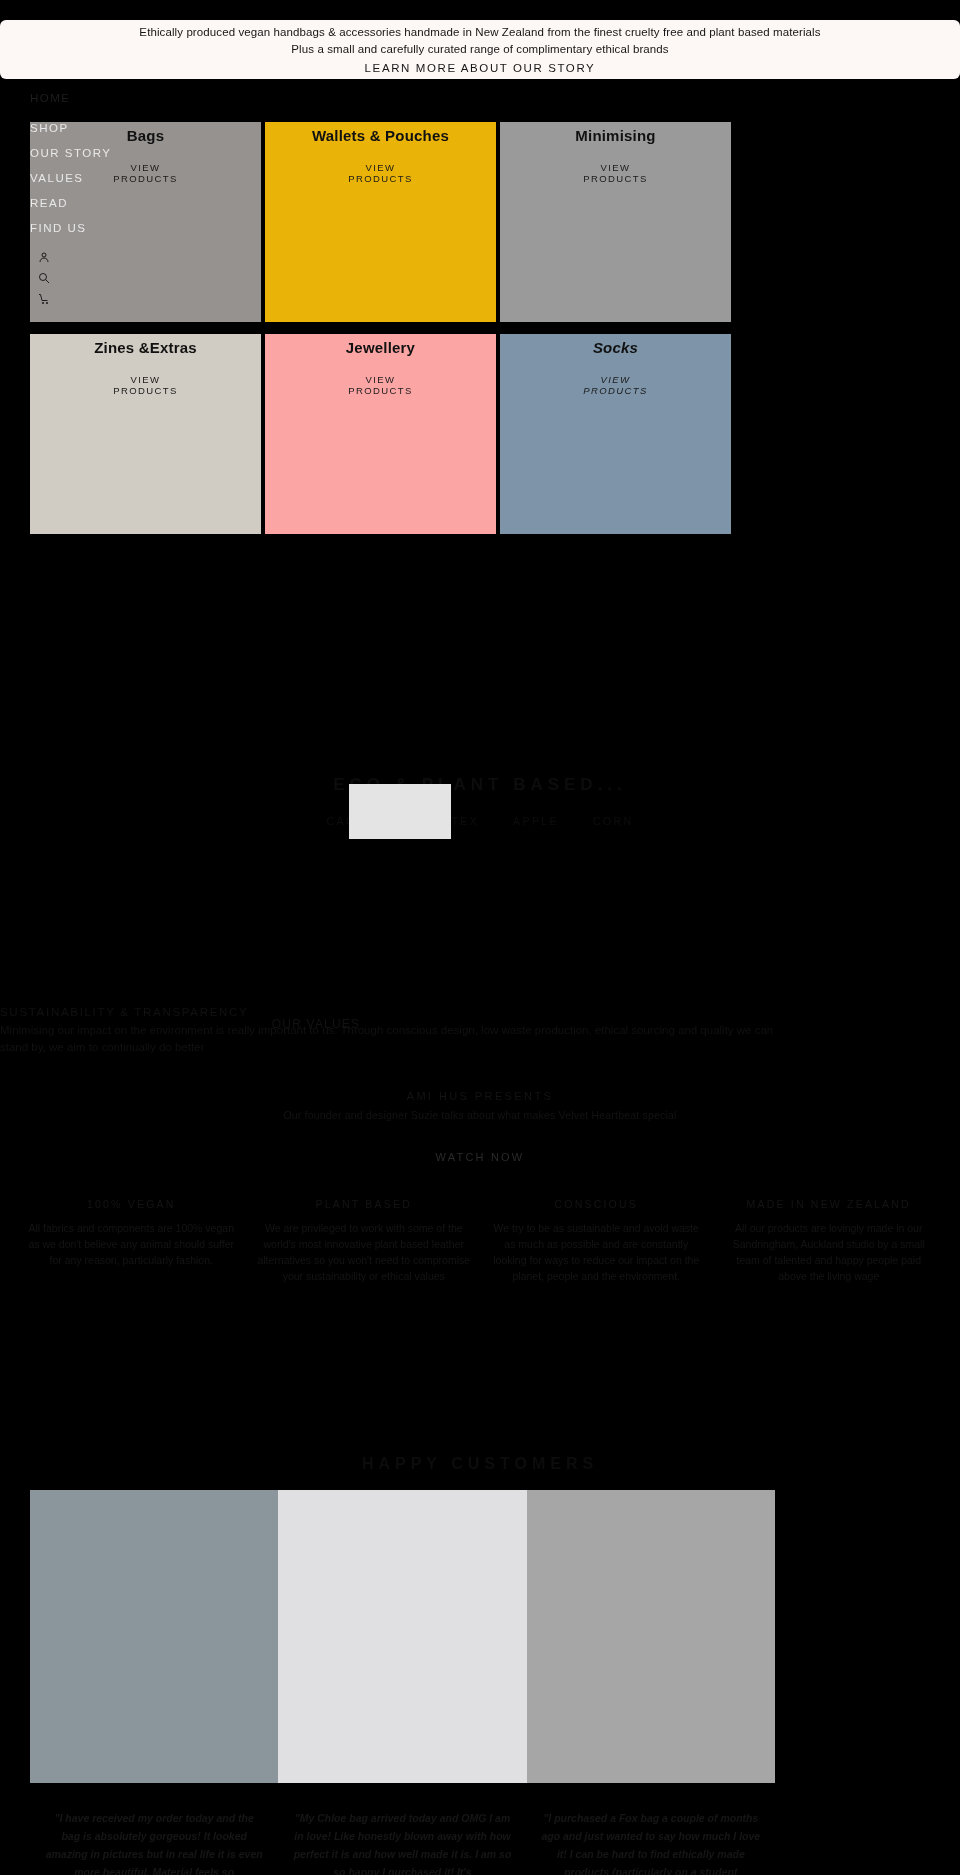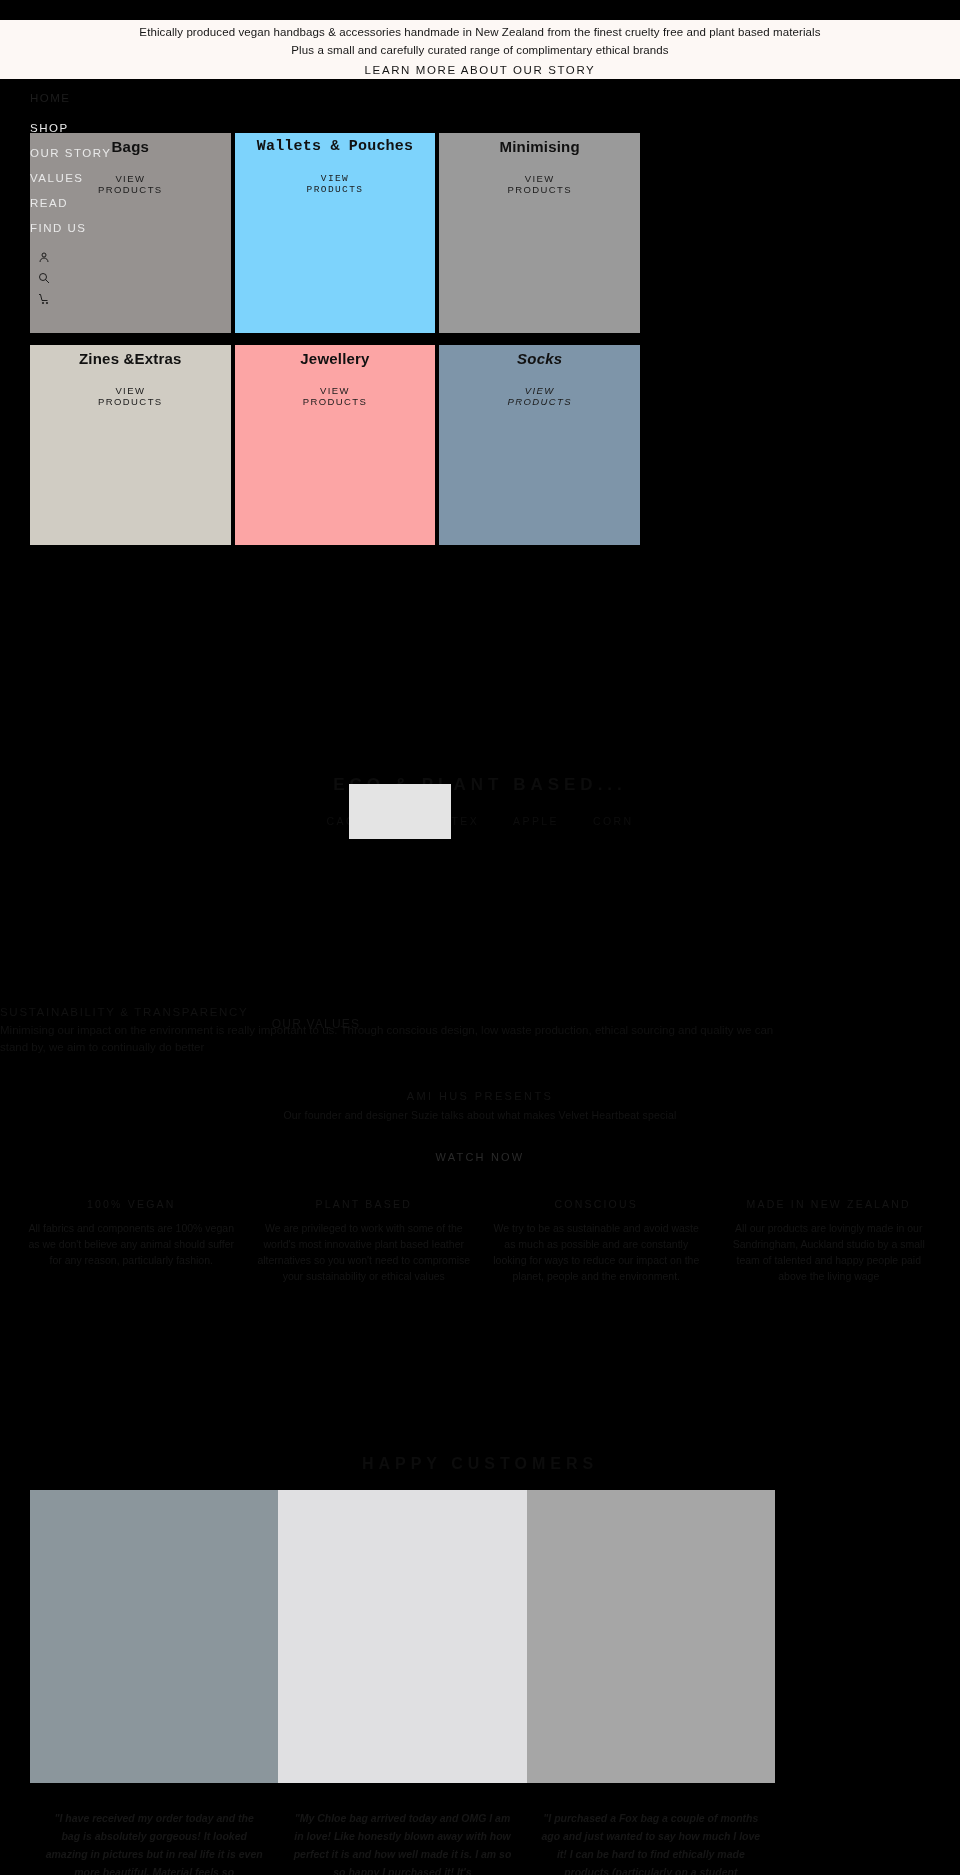--- a/index.html
+++ b/index.html
@@ -8,21 +8,21 @@
     background:#000;
     font-family:"Liberation Sans", sans-serif;
   }
   body { width:960px; height:1875px; position:relative; overflow:hidden; }
 
   
   .announce {
     position:absolute; left:0; top:20px; width:960px; height:59px;
     background:#fdf8f5; color:#161616;
     display:flex; flex-direction:column; align-items:center;
-    justify-content:space-between; padding-top:4px;
+    justify-content:flex-start; padding-top:4px;border-radius:6px;
   }
   .announce-line { font-size:11.5px; line-height:17px; letter-spacing:.1px; }
   .announce-cta {
     font-size:11.5px; letter-spacing:1.6px; line-height:17px; margin-top:2px;
     text-transform:uppercase; cursor:pointer;
   }
 
   
   .nav {
     position:absolute; left:0; top:50px; width:130px;
@@ -32,23 +32,23 @@
     color:#e9e9e9; font-size:11.5px; letter-spacing:1.5px;
     padding:0 0 0 30px; height:25px; line-height:25px;
     text-transform:uppercase; white-space:nowrap; cursor:pointer;
   }
   .nav-link.on-light { color:#1d1d1d;margin-top:36px; }
   .nav-icons { display:flex; flex-direction:column; gap:9px; padding:10px 0 0 38px; }
   .nav-icons svg { display:block; }
 
   
   .cat-grid {
-    position:absolute; left:30px; top:122px; width:610px;
+    position:absolute; left:30px; top:122px; width:701px;
     display:grid; grid-template-columns:repeat(3,1fr);
-    grid-auto-rows:200px; gap:12px 4px;margin-top:11px;
+    grid-auto-rows:200px; gap:12px 4px;
   }
   .cat-card { position:relative; overflow:hidden; cursor:pointer; }
   .cat-title {
     position:absolute; left:0; right:0; top:5px; text-align:center;
     font-size:15px; font-weight:bold; color:#111; letter-spacing:.2px;
   }
   .cat-view {
     position:absolute; left:0; right:0; top:40px; text-align:center;
     font-size:9.5px; letter-spacing:1.4px; line-height:11px; color:#1b1b1b;
   }
@@ -159,21 +159,21 @@
       </svg>
     </span>
   </div>
 </nav>
 
 <section class="cat-grid">
   <div class="cat-card" style="background: rgb(150, 146, 144);">
     <div class="cat-title">Bags</div>
     <div class="cat-view">VIEW<br>PRODUCTS</div>
   </div>
-  <div class="cat-card" style="background: #7dd3fc; font-family: Liberation Mono, monospace;">
+  <div class="cat-card" style="background: #eab308;">
     <div class="cat-title">Wallets &amp; Pouches</div>
     <div class="cat-view">VIEW<br>PRODUCTS</div>
   </div>
   <div class="cat-card" style="background: rgb(154, 154, 154);">
     <div class="cat-title">Minimising</div>
     <div class="cat-view">VIEW<br>PRODUCTS</div>
   </div>
   <div class="cat-card" style="background: rgb(208, 204, 195);">
     <div class="cat-title">Zines &amp;Extras</div>
     <div class="cat-view">VIEW<br>PRODUCTS</div>

